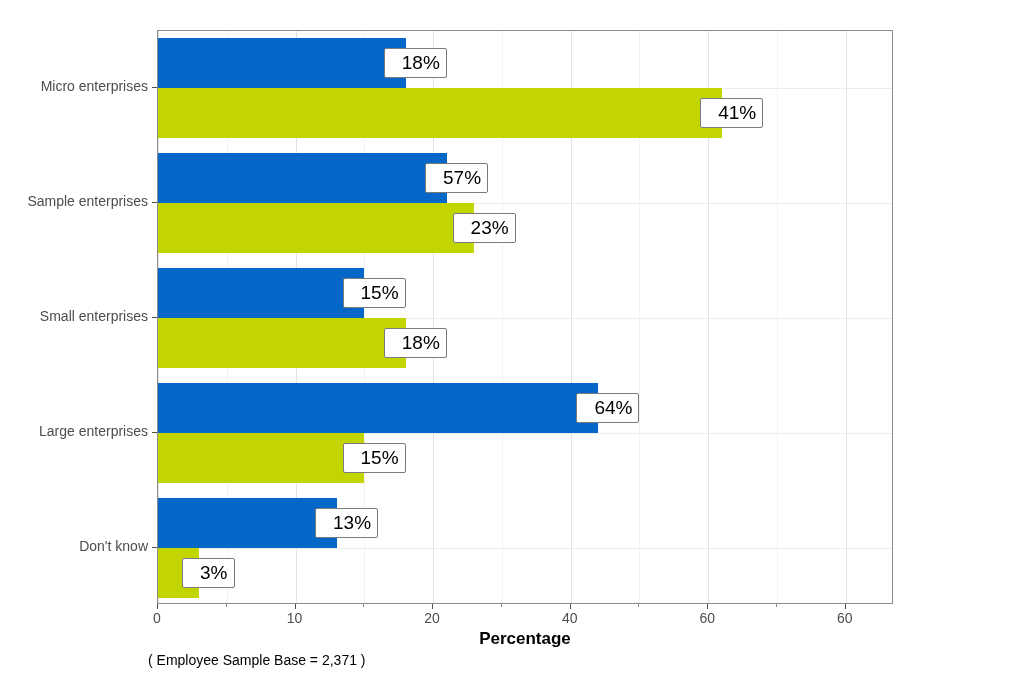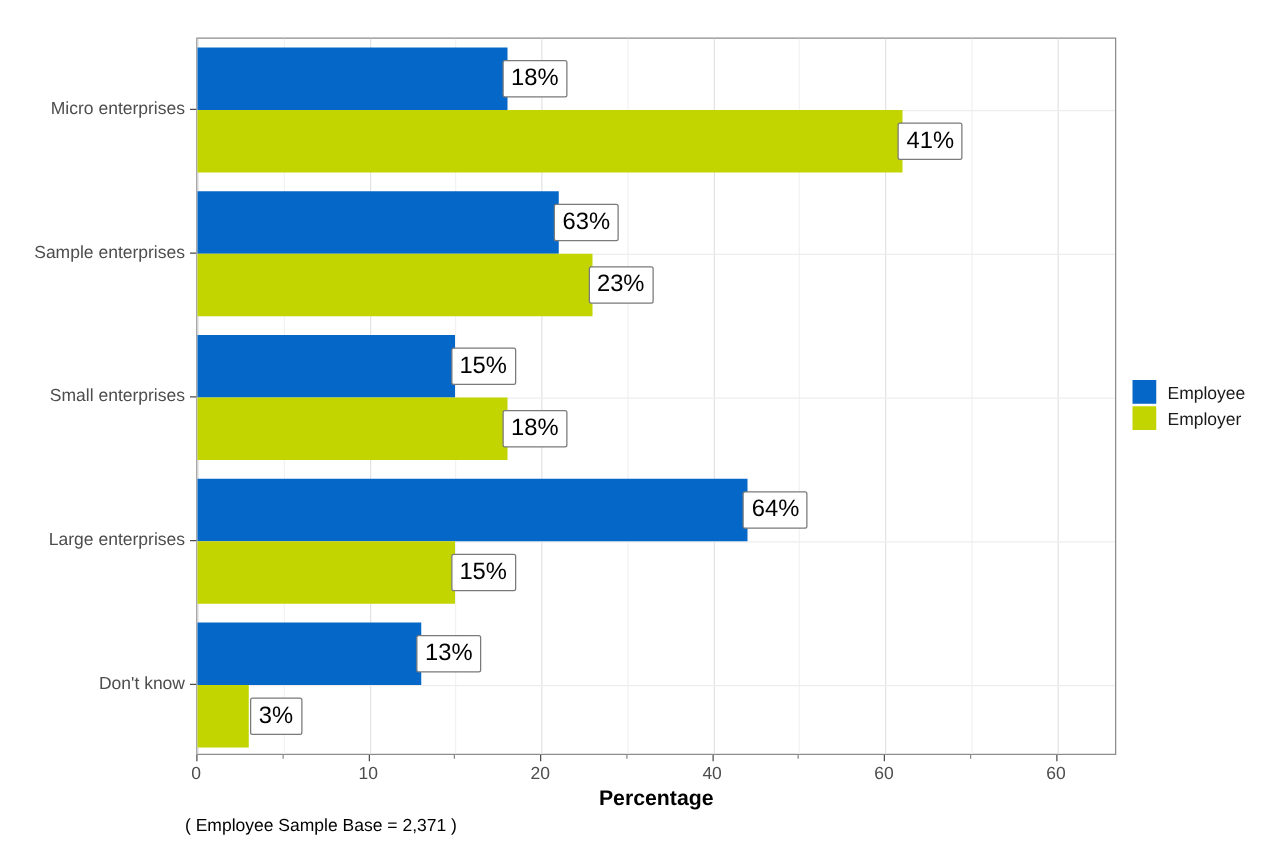--- a/index.html
+++ b/index.html
@@ -62,26 +62,25 @@
   .bar.employer { background: #c2d500; }
 
   
   .data-label {
     position: absolute;
     background: #ffffff;
     border: 1px solid #7a7a7a;
     border-radius: 2px;
     font-size: 19px;
     line-height: 19px;
-    padding: 4px 6px 5px 6px;
+    padding: 4px 6px 5px 17px;
     color: #000000;
     white-space: nowrap;
     box-sizing: border-box;
     font-family: "Liberation Sans", sans-serif;
-    margin-left: 18px;
   }
 
   
   .y-tick-label {
     position: absolute;
     right: 0;
     text-align: right;
     font-size: 14px;
     color: #4d4d4d;
     white-space: nowrap;
@@ -198,21 +197,21 @@
         <div class="bar employer" style="width: 247.626px; height: 50px; top: 287px;"></div>
         <div class="bar employee" style="width: 440.224px; height: 50px; top: 351.8px;"></div>
         <div class="bar employer" style="width: 206.355px; height: 50px; top: 401.8px;"></div>
         <div class="bar employee" style="width: 178.841px; height: 50px; top: 466.6px;"></div>
         <div class="bar employer" style="width: 41.271px; height: 50px; top: 516.6px;"></div>
       </div>
 
     <div id="labels-layer">
         <div class="data-label" style="left: 225.786px; top: 17.4px;">18%</div>
         <div class="data-label" style="left: 542.197px; top: 67.4px;">41%</div>
-        <div class="data-label" style="left: 267.057px; top: 132.2px;">63%</div>
+        <div class="data-label" style="left: 267.057px; top: 132.2px;">57%</div>
         <div class="data-label" style="left: 294.571px; top: 182.2px;">23%</div>
         <div class="data-label" style="left: 184.515px; top: 247px;">15%</div>
         <div class="data-label" style="left: 225.786px; top: 297px;">18%</div>
         <div class="data-label" style="left: 418.384px; top: 361.8px;">64%</div>
         <div class="data-label" style="left: 184.515px; top: 411.8px;">15%</div>
         <div class="data-label" style="left: 157.001px; top: 476.6px;">13%</div>
         <div class="data-label" style="left: 24.051px; top: 526.6px;">3%</div>
       </div>
   </div>
 
@@ -244,26 +243,16 @@
       <div class="x-tick-label" style="left: 824.85px;">60</div>
       <div class="x-tick-mark minor" style="left: 225.785px;"></div>
       <div class="x-tick-mark minor" style="left: 363.355px;"></div>
       <div class="x-tick-mark minor" style="left: 500.925px;"></div>
       <div class="x-tick-mark minor" style="left: 638.495px;"></div>
       <div class="x-tick-mark minor" style="left: 776.065px;"></div>
     </div>
 
   <div id="x-axis-title">Percentage</div>
 
-  <div id="legend">
-    <div class="legend-row">
-      <span class="legend-swatch employee"></span>
-      <span class="legend-text">Employee</span>
-    </div>
-    <div class="legend-row">
-      <span class="legend-swatch employer"></span>
-      <span class="legend-text">Employer</span>
-    </div>
-  </div>
 
   <div class="footnote" id="footnote-left">( Employee Sample Base =  2,371 )</div>
 
 </div>
 
 </body></html>

